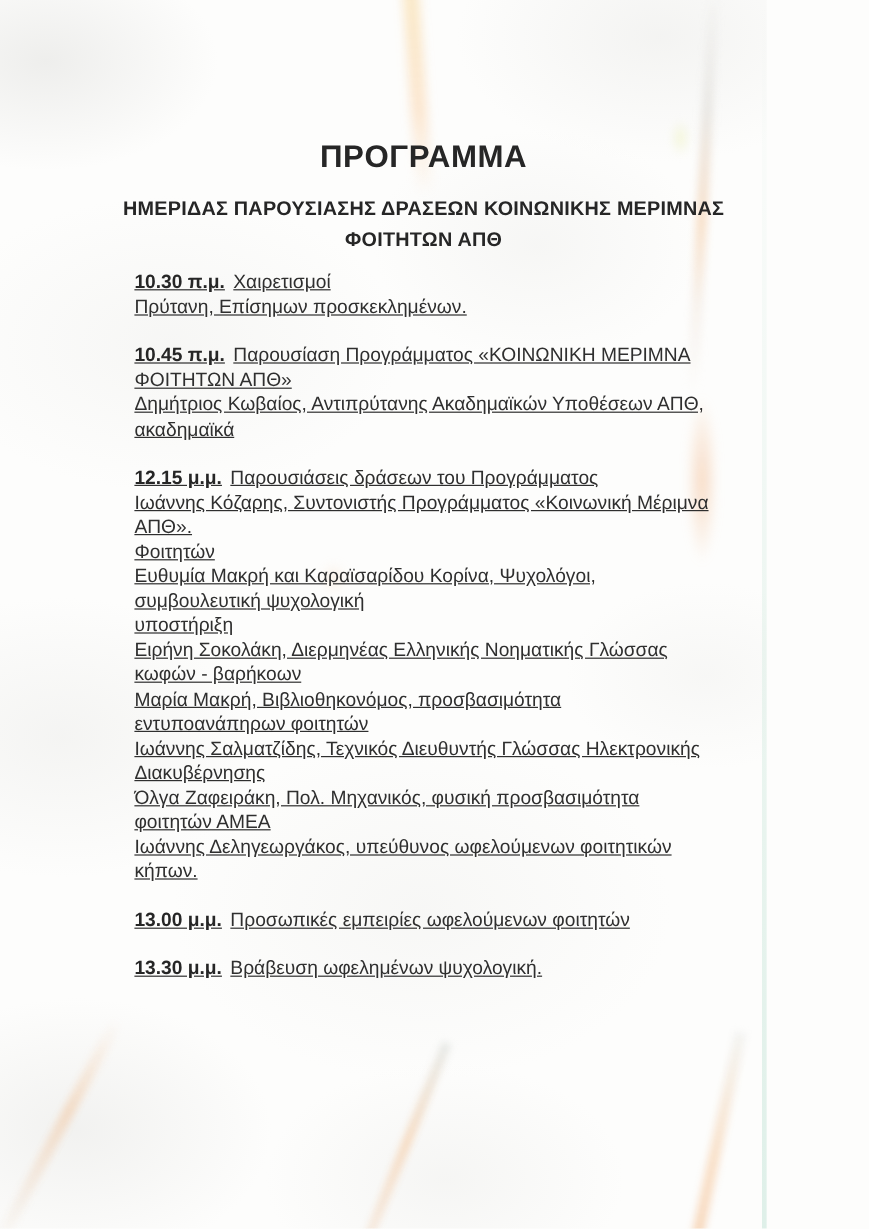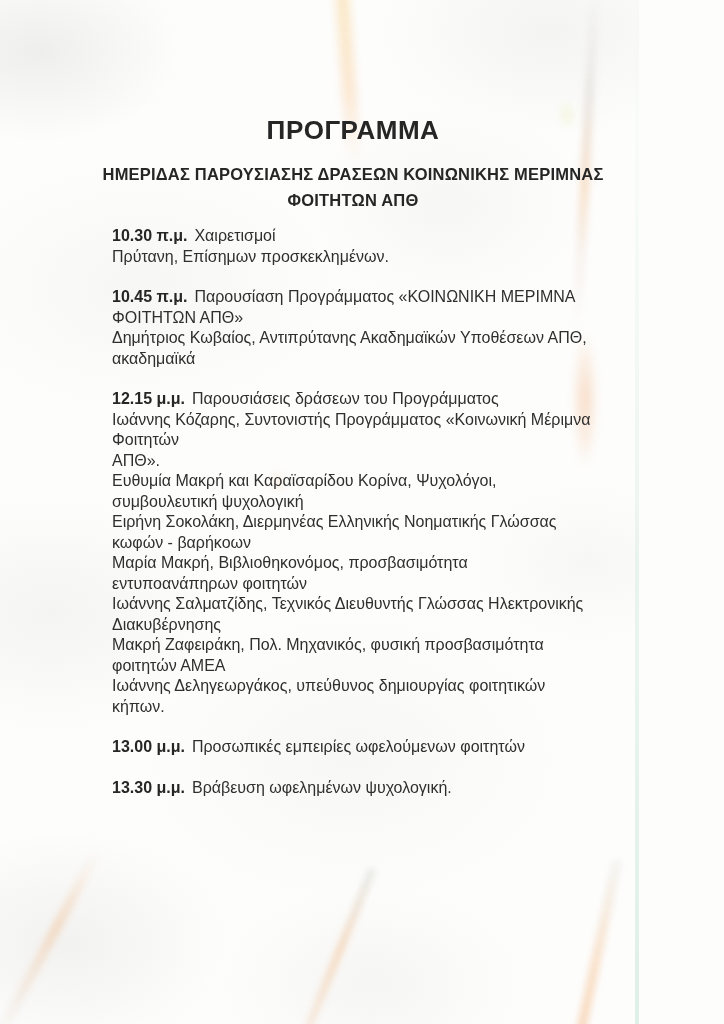--- a/index.html
+++ b/index.html
@@ -47,21 +47,21 @@
   .content { position:absolute; left:112px; top:113px; width:482px; z-index:1; }
   .headings { display:flex; flex-direction:column; align-items:center; }
   .title {
     font-size:26px; font-weight:bold; line-height:34px; letter-spacing:.5px;
     margin:0 0 14px; white-space:nowrap; color:#262626;
   }
   .subtitle-line {
     font-size:16.5px; font-weight:bold; line-height:26px; letter-spacing:.2px;
     white-space:nowrap; color:#262626; text-align:center;
   }
-  .schedule { margin-top:13px; }
+  .schedule { margin-top:13px;text-decoration:underline; }
   .entry { margin-bottom:20px; }
   .line { font-size:16px; line-height:20.5px; white-space:nowrap; }
   .time { font-weight:bold; margin-right:7px; color:#262626; }
 </style>
 </head>
 <body>
 
 <div class="page" style="background: rgb(253, 253, 252); color: rgb(47, 47, 47);">
 
   <div>
@@ -99,46 +99,47 @@
 
   <div class="line">ακαδημαϊκά</div>
 
 </div>
 
   <div class="entry">
     <div class="line"><span class="time">12.15 μ.μ.</span><span class="text">Παρουσιάσεις δράσεων του Προγράμματος</span></div>
 
   <div class="line">Ιωάννης Κόζαρης, Συντονιστής Προγράμματος «Κοινωνική Μέριμνα</div>
 
+  <div class="line">ΑΠΘ».</div>
+
   <div class="line">Φοιτητών</div>
-
-  <div class="line">ΑΠΘ».</div>
 
   <div class="line">Ευθυμία Μακρή και Καραϊσαρίδου Κορίνα, Ψυχολόγοι,</div>
 
   <div class="line">συμβουλευτική ψυχολογική</div>
 
+  <div class="line">υποστήριξη</div>
 
   <div class="line">Ειρήνη Σοκολάκη, Διερμηνέας Ελληνικής Νοηματικής Γλώσσας</div>
 
   <div class="line">κωφών - βαρήκοων</div>
 
   <div class="line">Μαρία Μακρή, Βιβλιοθηκονόμος, προσβασιμότητα</div>
 
   <div class="line">εντυποανάπηρων φοιτητών</div>
 
   <div class="line">Ιωάννης Σαλματζίδης, Τεχνικός Διευθυντής Γλώσσας Ηλεκτρονικής</div>
 
   <div class="line">Διακυβέρνησης</div>
 
-  <div class="line">Μακρή Ζαφειράκη, Πολ. Μηχανικός, φυσική προσβασιμότητα</div>
+  <div class="line">Όλγα Ζαφειράκη, Πολ. Μηχανικός, φυσική προσβασιμότητα</div>
 
   <div class="line">φοιτητών ΑΜΕΑ</div>
 
-  <div class="line">Ιωάννης Δεληγεωργάκος, υπεύθυνος δημιουργίας φοιτητικών</div>
+  <div class="line">Ιωάννης Δεληγεωργάκος, υπεύθυνος ωφελούμενων φοιτητικών</div>
 
   <div class="line">κήπων.</div>
 </div>
 
   <div class="entry">
     <div class="line"><span class="time">13.00 μ.μ.</span><span class="text">Προσωπικές εμπειρίες ωφελούμενων φοιτητών</span></div>
 
 </div>
 
   <div class="entry">

